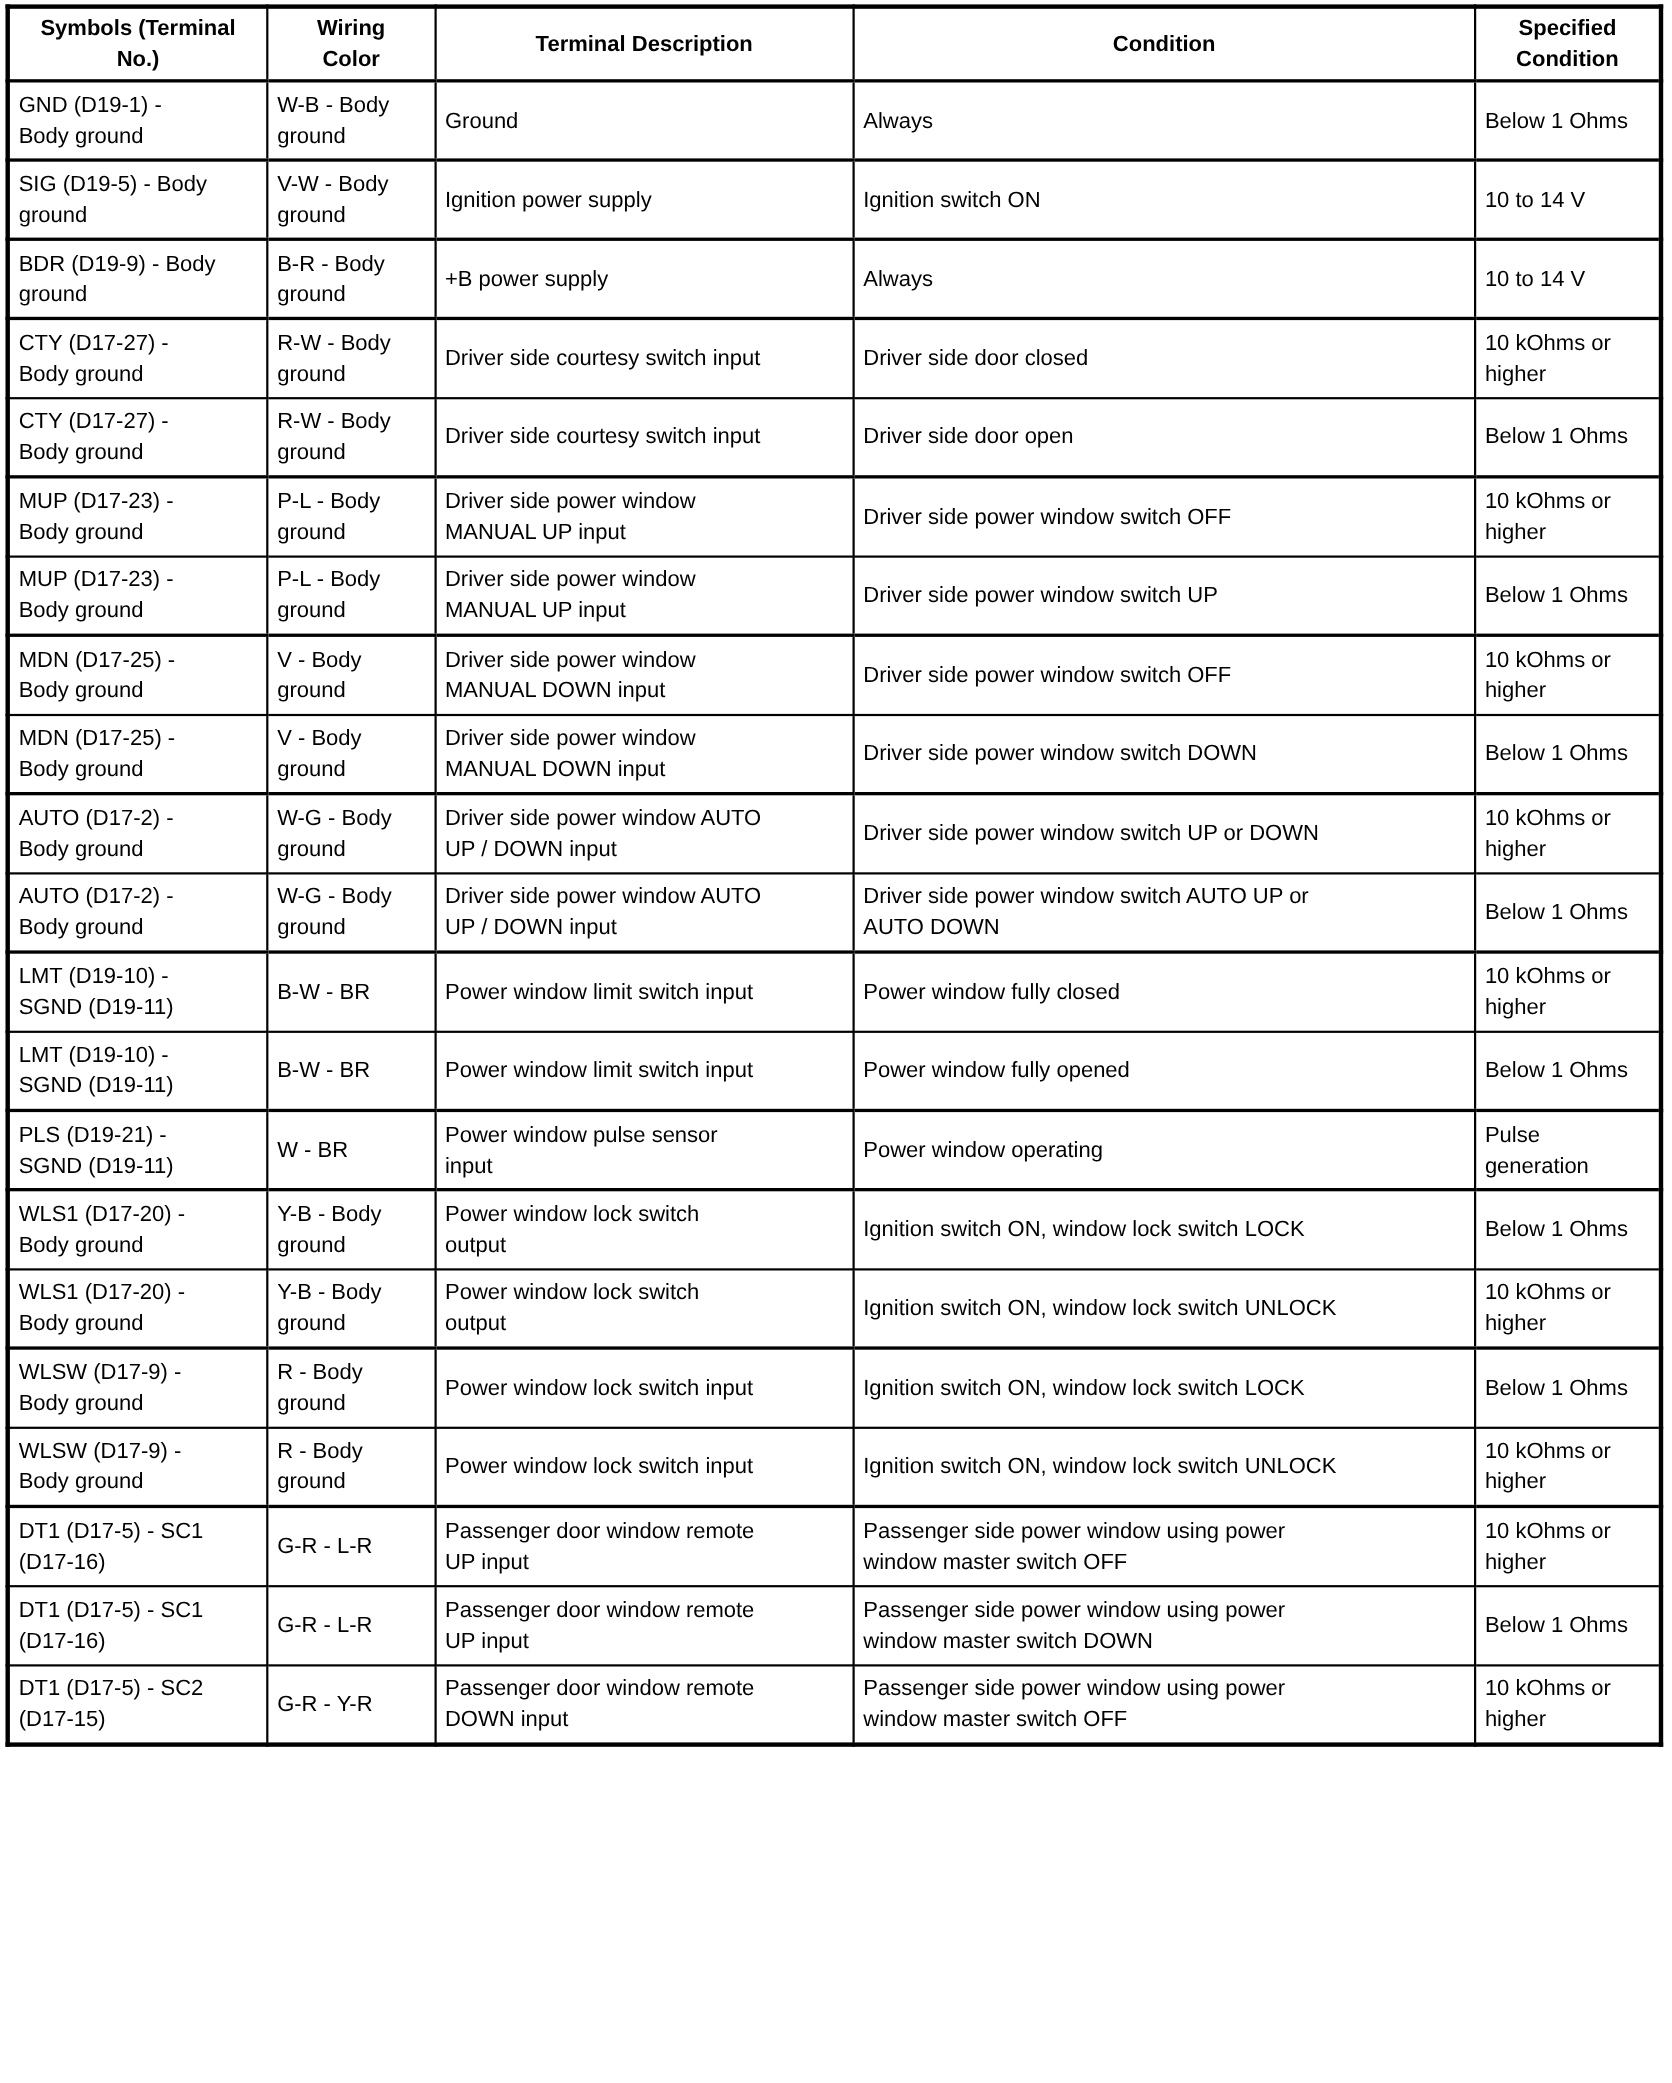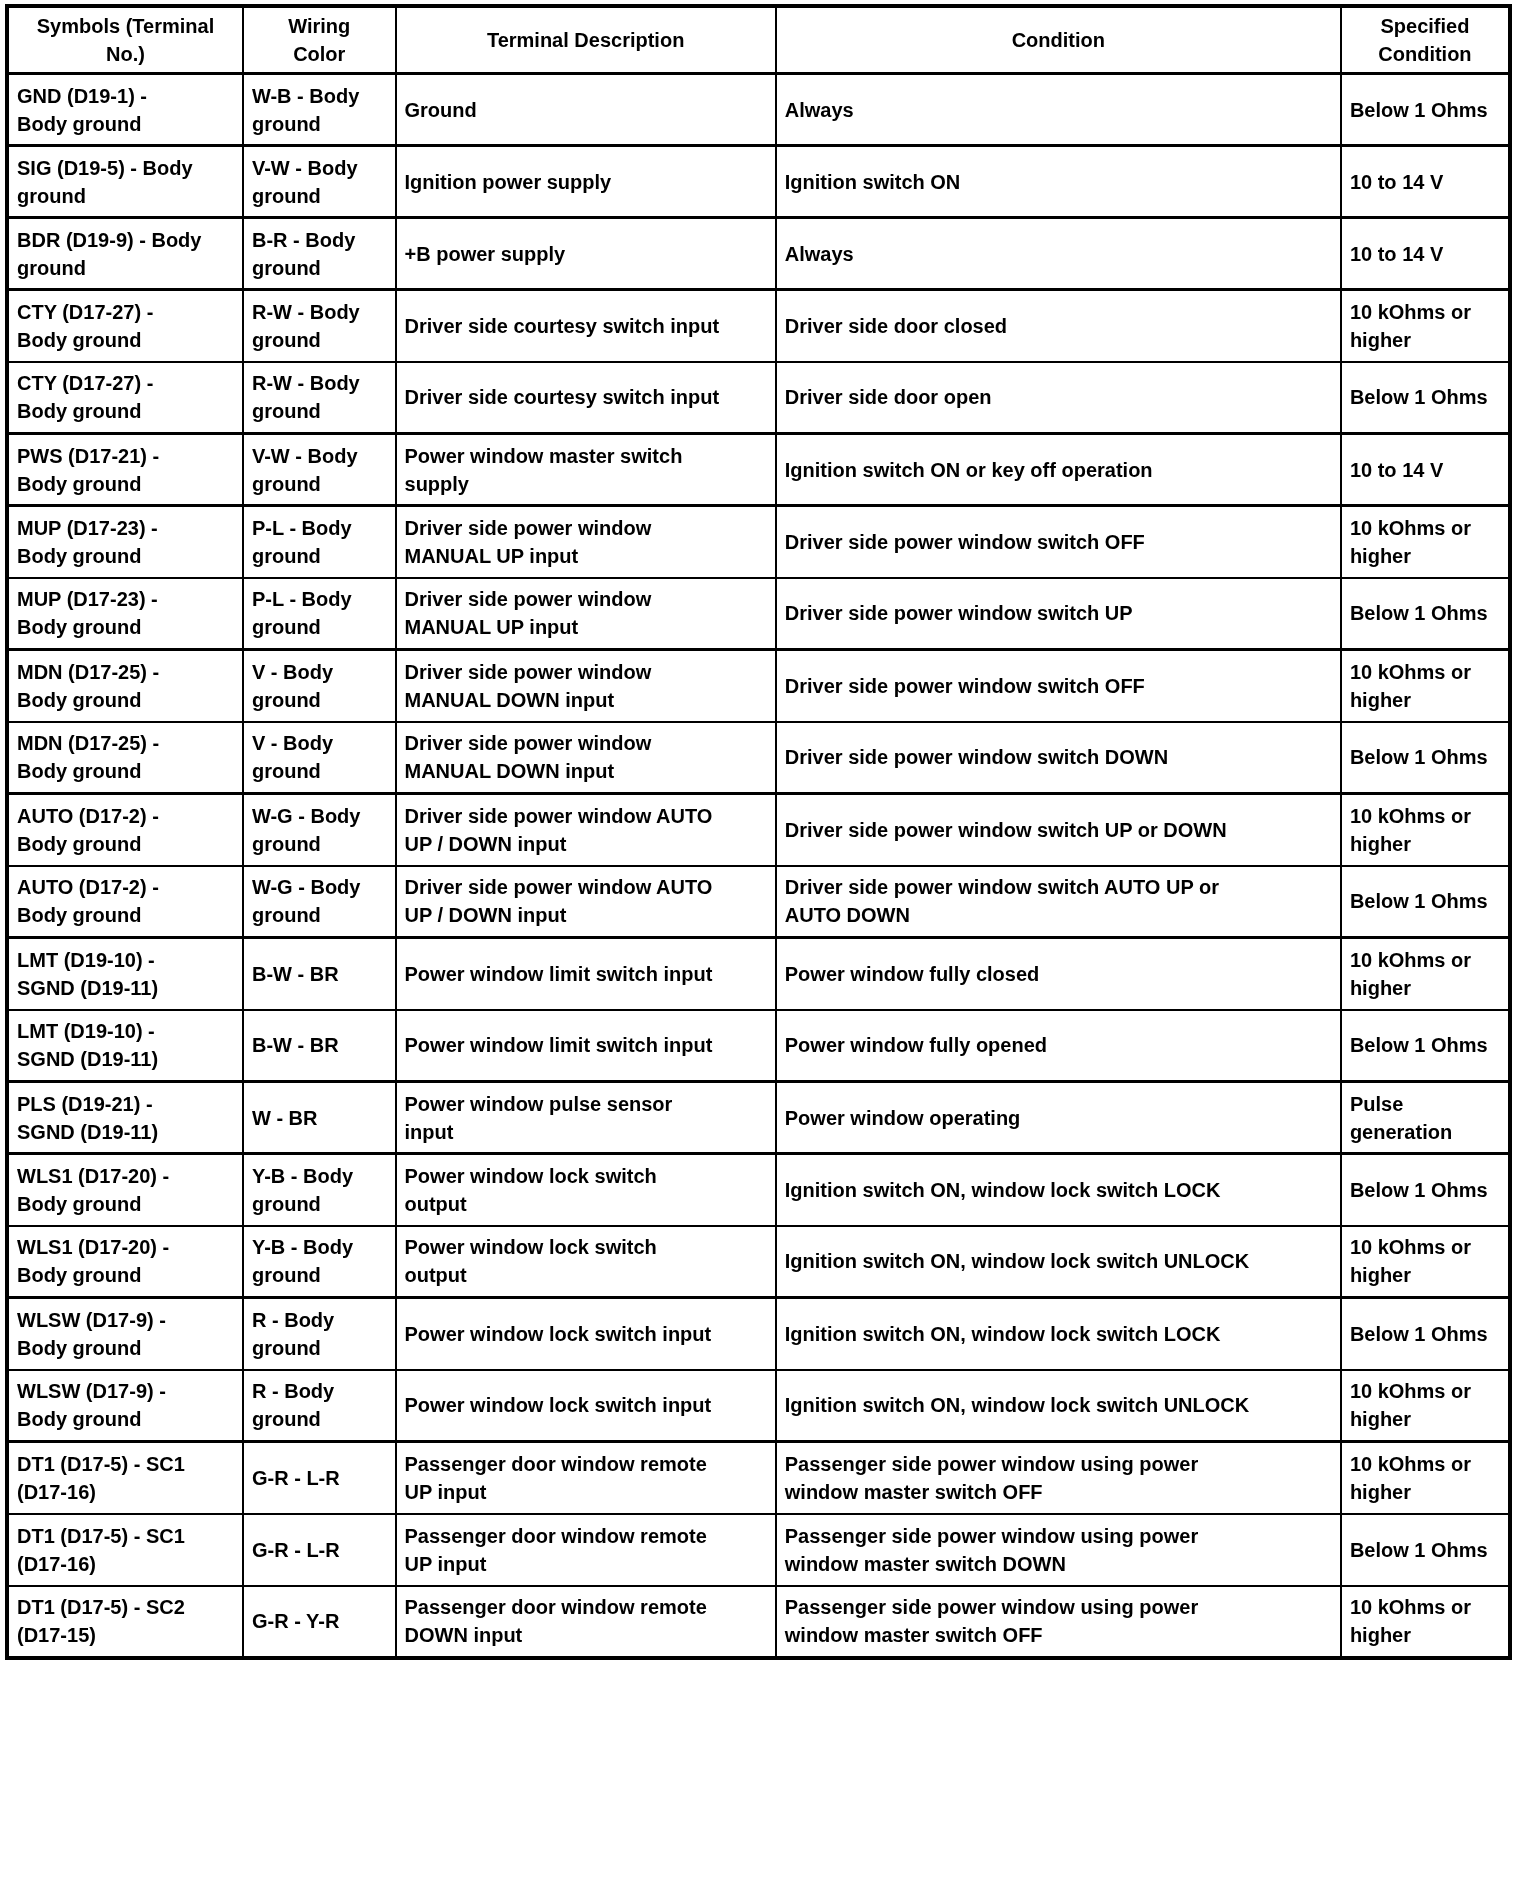--- a/index.html
+++ b/index.html
@@ -34,21 +34,21 @@
     overflow: hidden;
     word-wrap: break-word;
   }
   thead tr { height: 66px; }
   thead th {
     text-align: center;
     font-weight: bold;
     border-bottom: 3px solid #000000;
     padding: 4px 4px;
   }
-  tbody tr { height: 72px; font-weight: bold; }
+  tbody tr { height: 72px; }
   tbody tr.group-start td { border-top-width: 3px; }
   col.c-symbol   { width: 15.70%; }
   col.c-color    { width: 10.15%; }
   col.c-desc     { width: 25.30%; }
   col.c-cond     { width: 37.60%; }
   col.c-spec     { width: 11.25%; }
 </style>
 </head>
 <body>
 
@@ -114,30 +114,20 @@
         <tr>
     <td>CTY (D17-27) -
 Body ground</td>
     <td>R-W - Body
 ground</td>
     <td>Driver side courtesy switch input</td>
     <td>Driver side door open</td>
     <td>Below 1 Ohms</td>
   </tr>
         <tr class="group-start">
-    <td>PWS (D17-21) -
-Body ground</td>
-    <td>V-W - Body
-ground</td>
-    <td>Power window master switch
-supply</td>
-    <td>Ignition switch ON or key off operation</td>
-    <td>10 to 14 V</td>
-  </tr>
-        <tr class="group-start">
     <td>MUP (D17-23) -
 Body ground</td>
     <td>P-L - Body
 ground</td>
     <td>Driver side power window
 MANUAL UP input</td>
     <td>Driver side power window switch OFF</td>
     <td>10 kOhms or
 higher</td>
   </tr>

